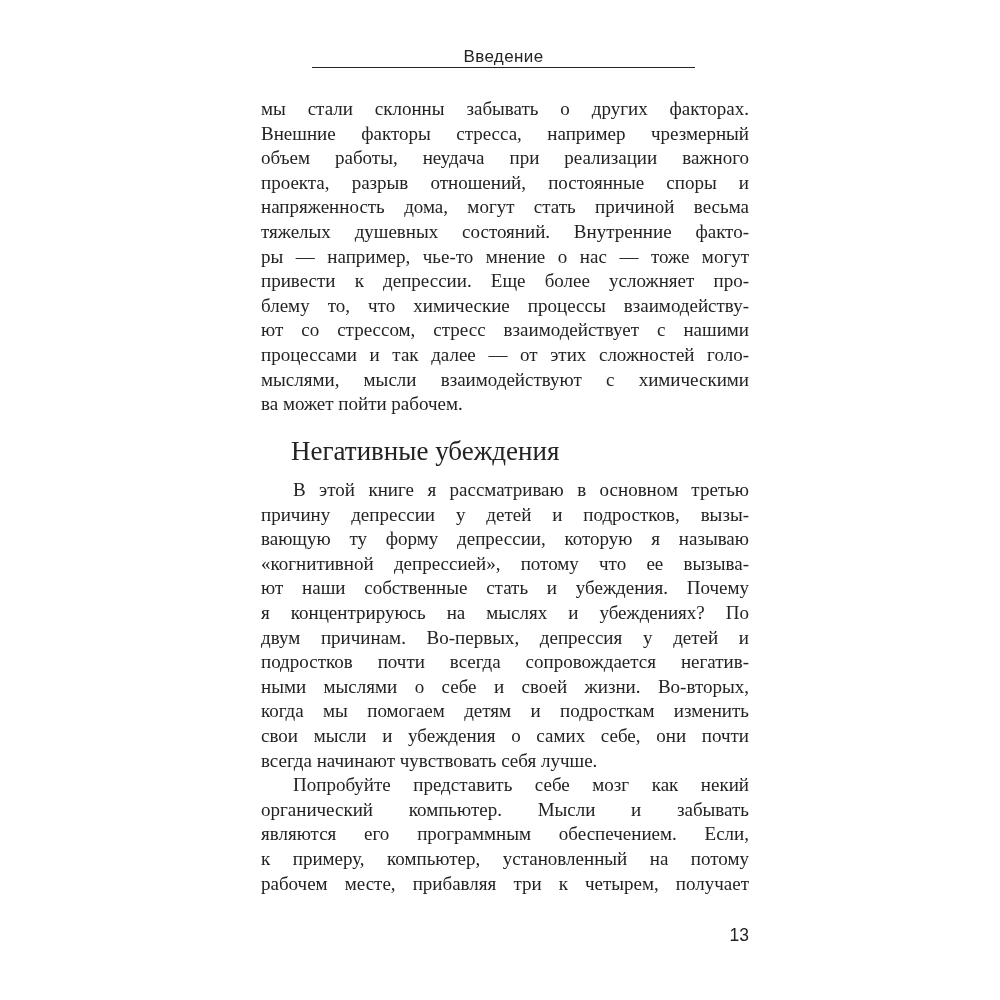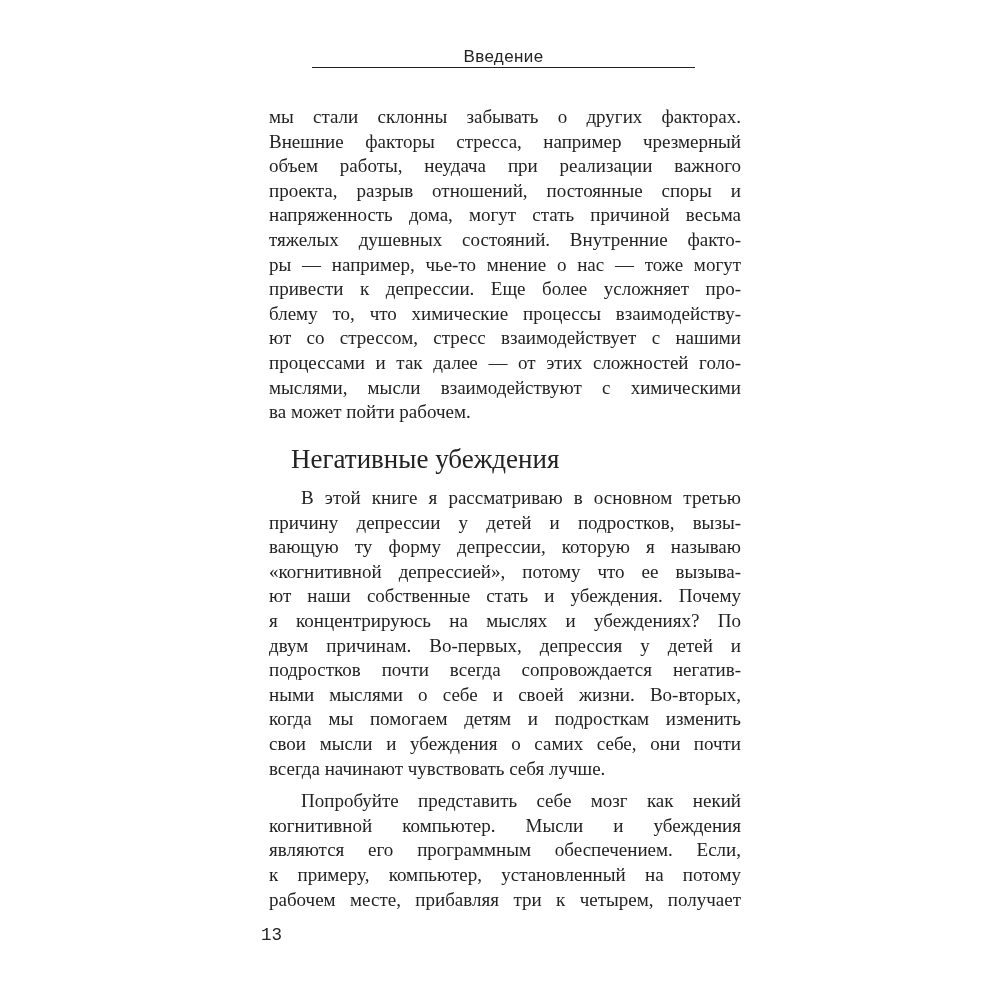--- a/index.html
+++ b/index.html
@@ -30,21 +30,21 @@
   .page-body {
     position: absolute;
     left: 261px;
     top: 97px;
     width: 488px;
     font-family: "Liberation Serif", serif;
     font-size: 19px;
     color: var(--text, #232323);
   }
   .para {
-    margin: 8px;
+    margin: 0;
   }
   .line {
     height: 24.62px;
     line-height: 24.62px;
     text-align: justify;
     text-align-last: justify;
     overflow: hidden;
     white-space: normal;
   }
   .line.last-left {
@@ -60,22 +60,22 @@
     font-weight: normal;
     font-size: 27px;
     line-height: 32px;
     color: var(--text, #1f1f1f);
   }
   .folio {
     position: absolute;
     top: 925px;
     left: 261px;
     width: 488px;
-    text-align: left;
-    font-family: Liberation Mono, monospace;
+    text-align: right;
+    font-family: Liberation Sans, sans-serif;
     font-size: 17.5px;
     color: var(--text, #2b2b2b);
   }
 </style>
 </head>
 <body>
 
 <div class="page">
 
   <div class="running-head">
@@ -111,21 +111,21 @@
         <div class="line">двум причинам. Во-первых, депрессия у детей и</div>
         <div class="line">подростков почти всегда сопровождается негатив-</div>
         <div class="line">ными мыслями о себе и своей жизни. Во-вторых,</div>
         <div class="line">когда мы помогаем детям и подросткам изменить</div>
         <div class="line">свои мысли и убеждения о самих себе, они почти</div>
         <div class="line last-left">всегда начинают чувствовать себя лучше.</div>
       </div>
 
     <div class="para">
         <div class="line indent-first">Попробуйте представить себе мозг как некий</div>
-        <div class="line">когнитивной компьютер. Мысли и убеждения</div>
+        <div class="line">органический компьютер. Мысли и забывать</div>
         <div class="line">являются его программным обеспечением. Если,</div>
         <div class="line">к примеру, компьютер, установленный на потому</div>
         <div class="line">рабочем месте, прибавляя три к четырем, получает</div>
       </div>
   </div>
 
   <div class="folio">13</div>
 
 </div>
 

